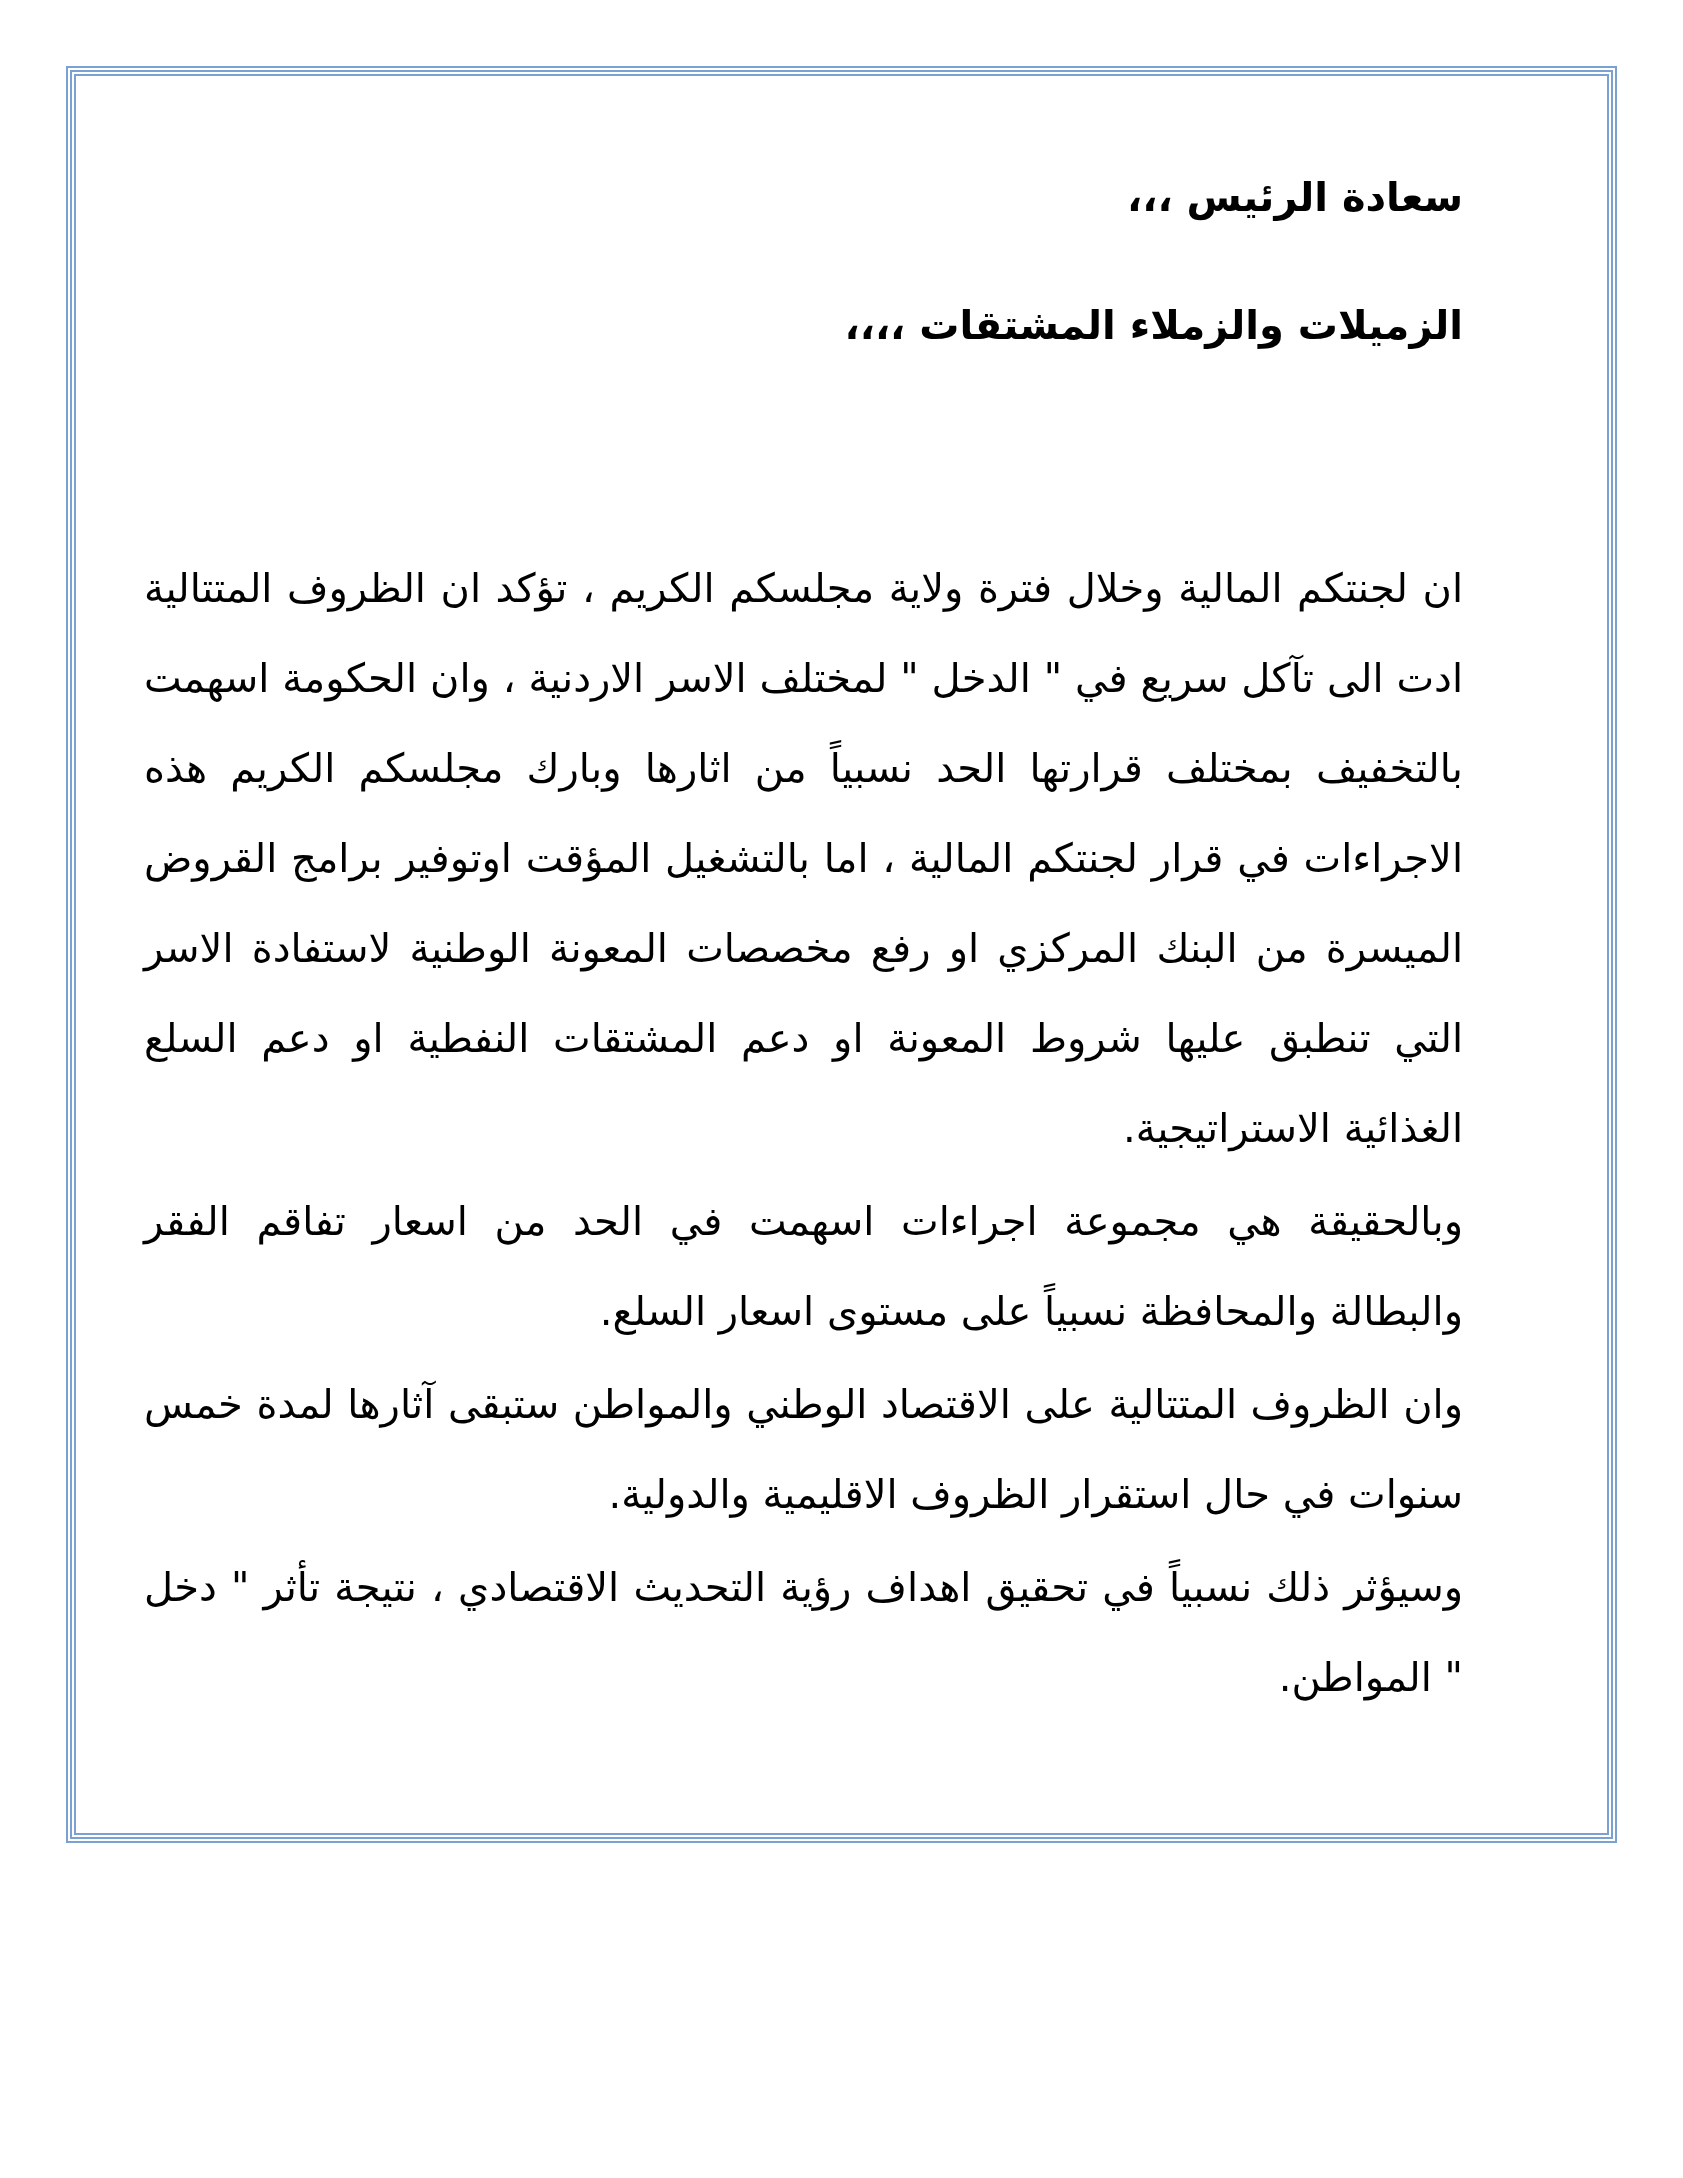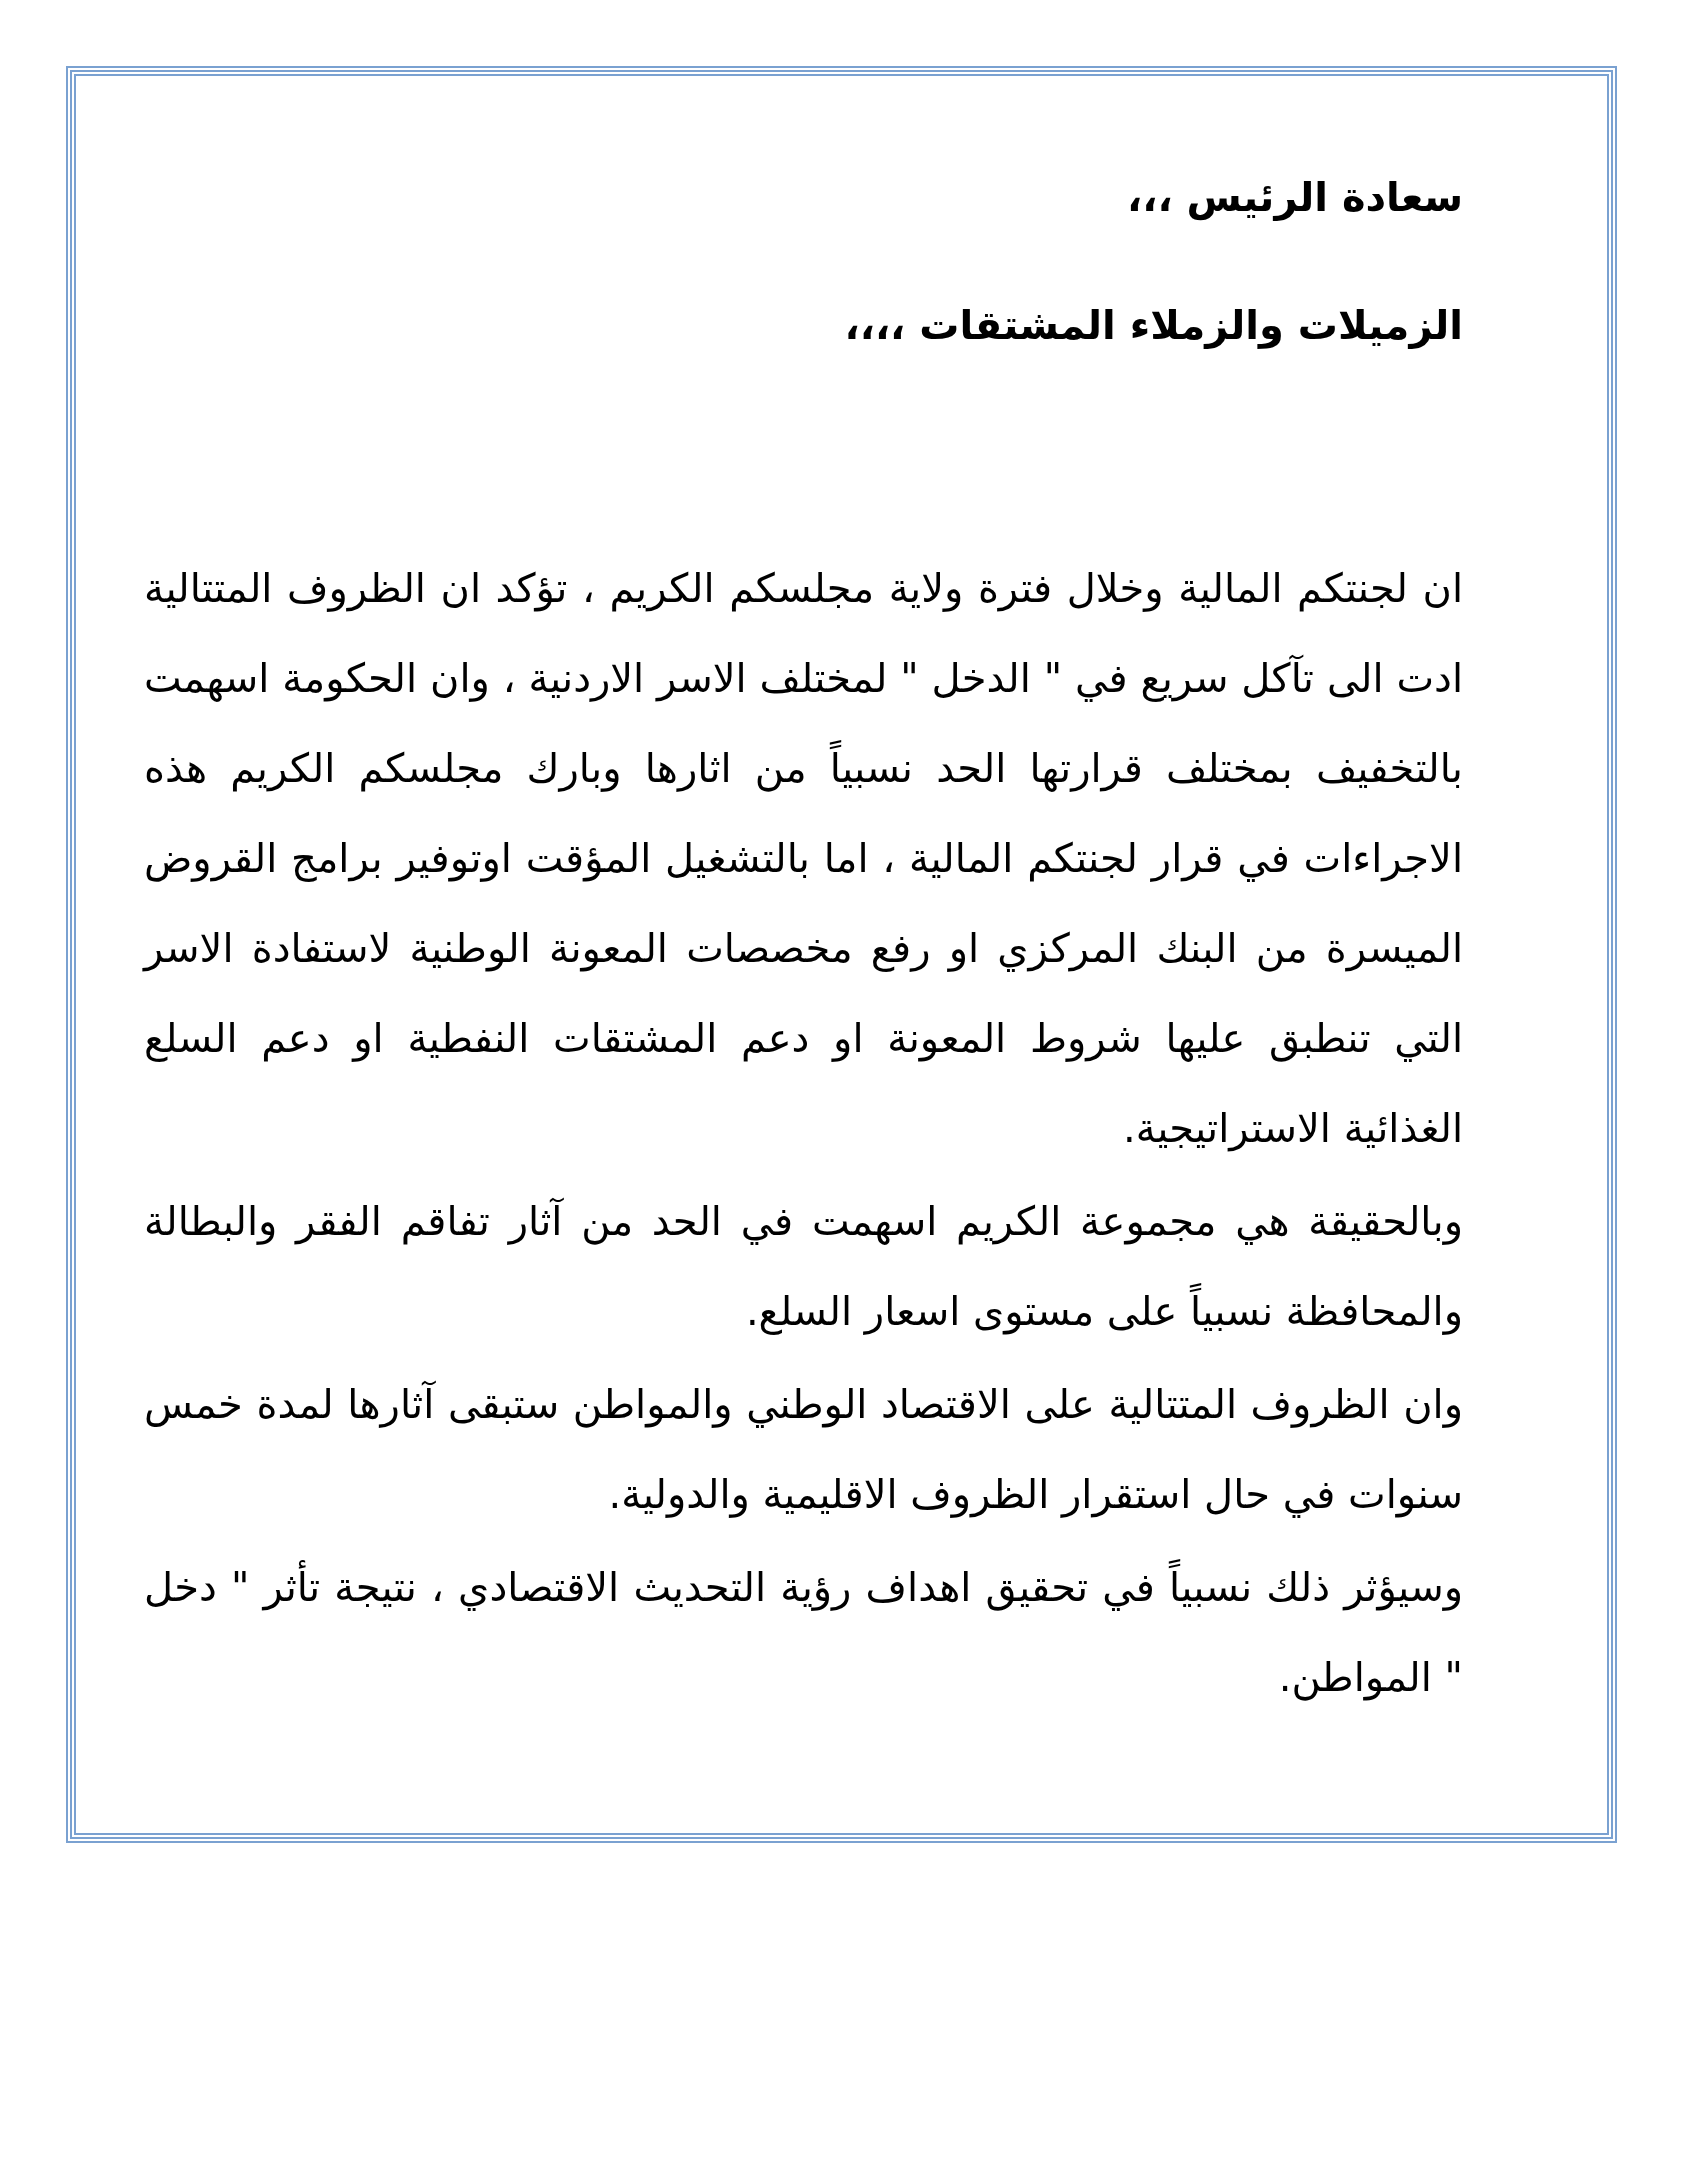--- a/index.html
+++ b/index.html
@@ -80,21 +80,21 @@
   <div class="frame"></div>
 
   <div class="content">
 
     <div class="salutation first">سعادة الرئيس ،،،</div>
 
     <div class="salutation second">الزميلات والزملاء المشتقات ،،،،</div>
 
     <p class="body-par first">ان لجنتكم المالية وخلال فترة ولاية مجلسكم الكريم ، تؤكد ان الظروف المتتالية ادت الى تآكل سريع في " الدخل " لمختلف الاسر الاردنية ، وان الحكومة اسهمت بالتخفيف بمختلف قرارتها الحد نسبياً من اثارها وبارك مجلسكم الكريم هذه الاجراءات في قرار لجنتكم المالية ، اما بالتشغيل المؤقت اوتوفير برامج القروض الميسرة من البنك المركزي او رفع مخصصات المعونة الوطنية لاستفادة الاسر التي تنطبق عليها شروط المعونة او دعم المشتقات النفطية او دعم السلع الغذائية الاستراتيجية.</p>
 
-    <p class="body-par">وبالحقيقة هي مجموعة الكريم اسهمت في الحد من آثار تفاقم الفقر والبطالة والمحافظة نسبياً على مستوى اسعار السلع.</p>
+    <p class="body-par">وبالحقيقة هي مجموعة اجراءات اسهمت في الحد من اسعار تفاقم الفقر والبطالة والمحافظة نسبياً على مستوى اسعار السلع.</p>
 
     <p class="body-par">وان الظروف المتتالية على الاقتصاد الوطني والمواطن ستبقى آثارها لمدة خمس سنوات في حال استقرار الظروف الاقليمية والدولية.</p>
 
     <p class="body-par">وسيؤثر ذلك نسبياً في تحقيق اهداف رؤية التحديث الاقتصادي ، نتيجة تأثر " دخل " المواطن.</p>
 
   </div>
 
   <div class="page-number">20</div>
 
 </div>

